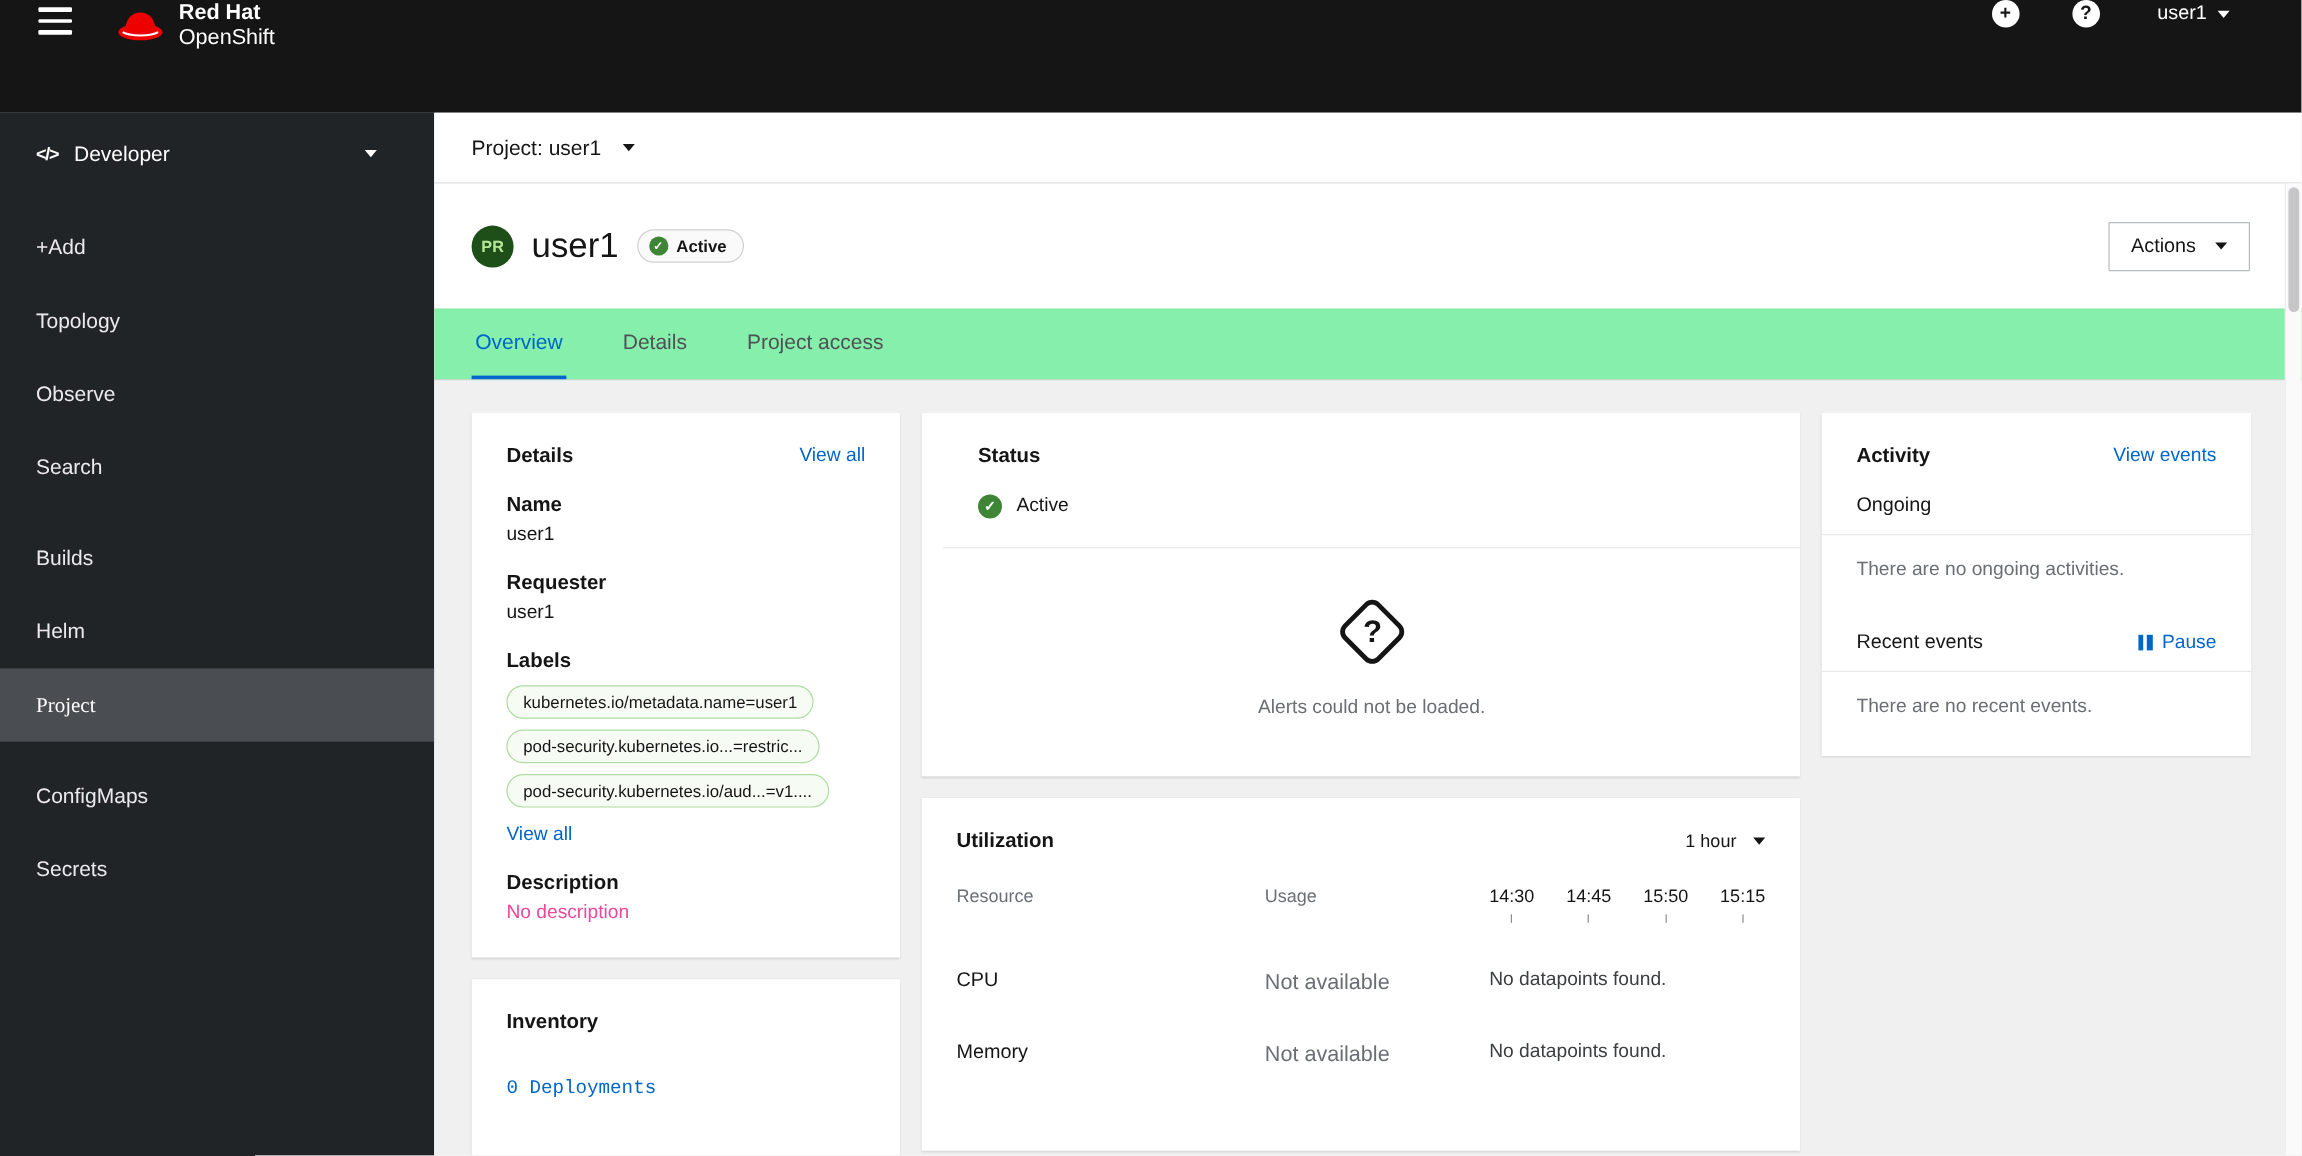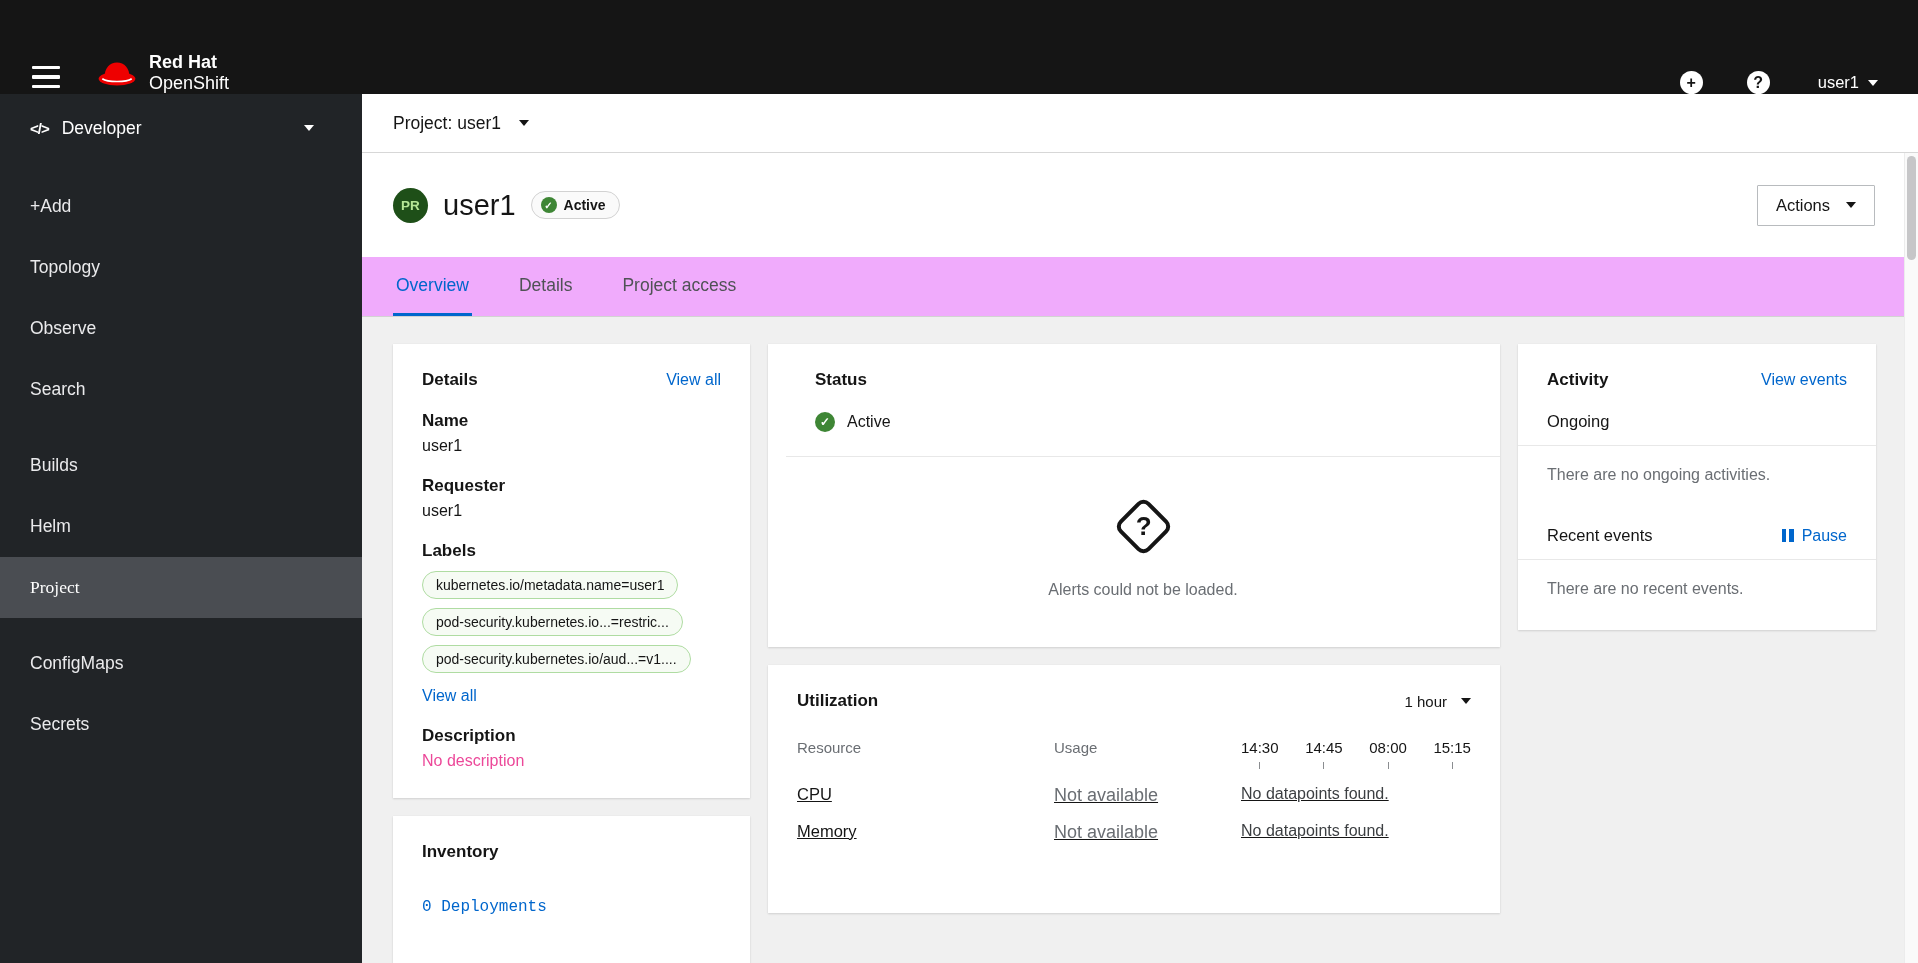--- a/index.html
+++ b/index.html
@@ -1,21 +1,21 @@
 <!DOCTYPE html>
 <html><head>
 <meta charset="utf-8">
 <style>
   * { margin:0; padding:0; box-sizing:border-box; }
   html,body { width:1918px; height:963px; overflow:hidden; }
   body { font-family:"Liberation Sans", sans-serif; background:#f0f0f0; color:#151515; }
   .app { display:flex; flex-direction:column; width:100%; height:100%; }
 
   
-  .masthead { height:94px; background:#151515; display:flex; align-items:flex-end; padding:0 40px 0 26px; flex-shrink:0; }
+  .masthead { height:94px; background:#151515; display:flex; align-items:flex-start; padding:0 60px 0 26px; flex-shrink:0; }
   .hamburger { background:none; border:none; display:flex; flex-direction:column; gap:6px; cursor:pointer; padding:6px; }
   .hamburger .bar { width:28px; height:3.5px; background:#fff; border-radius:1px; }
   .brand { display:flex; align-items:center; gap:11px; margin-left:30px; }
   .brand-text { display:flex; flex-direction:column; color:#fff; font-size:18px; line-height:1.17; }
   .brand-line1 { font-weight:700; }
   .masthead-right { margin-left:auto; display:flex; align-items:center; gap:44px; }
   .icon-btn { background:none; border:none; cursor:pointer; display:flex; }
   .circle-icon { width:23px; height:23px; border-radius:50%; background:#fff; color:#151515; display:flex; align-items:center; justify-content:center; font-weight:700; font-size:16px; line-height:1; }
   .user-menu { background:none; border:none; color:#fff; font-size:16.5px; display:flex; align-items:center; gap:9px; cursor:pointer; margin-left:4px; }
   .caret { width:0; height:0; border-left:5px solid transparent; border-right:5px solid transparent; border-top:6px solid currentColor; display:inline-block; }
@@ -39,21 +39,21 @@
   .project-selector { display:flex; align-items:center; gap:18px; font-size:17.5px; color:#151515; background:none; border:none; cursor:pointer; }
 
   .page-header { display:flex; align-items:center; padding:0 43px 0 31px; height:104px; background:#fff; flex-shrink:0; }
   .title-group { display:flex; align-items:center; gap:15px; }
   .pr-badge { width:35px; height:35px; border-radius:50%; background:#1e4f18; color:#b5e695; display:flex; align-items:center; justify-content:center; font-size:13.5px; font-weight:700; flex-shrink:0; }
   .page-title { font-size:29px; font-weight:400; color:#151515; }
   .status-pill { display:flex; align-items:center; gap:7px; border:1px solid #d2d2d2; background:#fafafa; border-radius:17px; padding:5px 13px 5px 9px; font-size:14px; font-weight:700; color:#151515; }
   .check-circle { width:16px; height:16px; border-radius:50%; background:#3e8635; color:#fff; display:inline-flex; align-items:center; justify-content:center; font-size:10px; font-weight:700; flex-shrink:0; }
   .actions-btn { margin-left:auto; display:flex; align-items:center; gap:16px; border:1px solid #b8bbbe; background:#fff; font-size:16.5px; color:#151515; padding:10px 18px; cursor:pointer; border-radius:1px; }
 
-  .tabs { display:flex; padding:0 31px; background:#f0abfc; border-bottom:1px solid #d2d2d2; flex-shrink:0; height:60px; }
+  .tabs { display:flex; padding:0 31px; background:#86efac; border-bottom:1px solid #d2d2d2; flex-shrink:0; height:60px; }
   .tab { display:flex; align-items:center; font-size:17.5px; color:#4f5255; margin-right:44px; cursor:pointer; border-bottom:3px solid transparent; padding:0 3px; background:none; border-top:none; border-left:none; border-right:none; }
   .tab.active { color:#0066cc; border-bottom:3px solid #0066cc; }
 
   
   .content { flex:1; background:#f0f0f0; padding:27px 30px 0 31px; display:grid; grid-template-columns:357px 732px 358px; gap:18px; align-items:start; overflow:hidden; }
   .col { display:flex; flex-direction:column; gap:18px; min-width:0; }
   .card { background:#fff; box-shadow:0 1px 2px rgba(3,3,3,0.13), 0 0 1px rgba(3,3,3,0.06);padding-left:18px; }
 
   .card-head { display:flex; align-items:center; justify-content:space-between; }
   .card-title { font-size:17px; font-weight:700; color:#151515; }
@@ -86,21 +86,21 @@
 
   
   .util-card { padding:26px 29px 70px; }
   .duration-btn { display:flex; align-items:center; gap:14px; background:none; border:none; font-size:15px; color:#151515; cursor:pointer; }
   .util-grid { display:grid; grid-template-columns:257px 187px 1fr; align-items:start; }
   .util-headrow { margin-top:28px; }
   .util-muted { color:#6a6e73; font-size:15px; }
   .times { display:flex; justify-content:space-between; }
   .time { display:flex; flex-direction:column; align-items:center; font-size:15px; color:#151515; }
   .tick { width:1px; height:7px; background:#8a8d90; margin-top:6px; }
-  .util-row { margin-top:16px;text-decoration:underline; }
+  .util-row { margin-top:39px; }
   .util-row .res { font-size:16.5px; color:#151515; }
   .util-row .usage { font-size:18px; color:#6a6e73; }
   .util-row .dp { font-size:16px; color:#3c3f42; }
 
   
   .activity-card { padding:26px 0 26px; }
   .act-pad { padding-left:29px; padding-right:29px; }
   .act-sub { margin-top:22px; font-size:16.5px; color:#151515; display:flex; align-items:center; justify-content:space-between; }
   .activity-card .divider { margin-top:14px; }
   .act-empty { padding:20px 29px 6px; font-size:16px; color:#6a6e73; }
@@ -272,21 +272,21 @@
               <div class="times">
                 <span class="time">
                     <span>14:30</span>
                     <i class="tick"></i>
                   </span>
                 <span class="time">
                     <span>14:45</span>
                     <i class="tick"></i>
                   </span>
                 <span class="time">
-                    <span>08:00</span>
+                    <span>15:50</span>
                     <i class="tick"></i>
                   </span>
                 <span class="time">
                     <span>15:15</span>
                     <i class="tick"></i>
                   </span>
               </div>
             </div>
             <div class="util-grid util-row">
               <span class="res">CPU</span>

